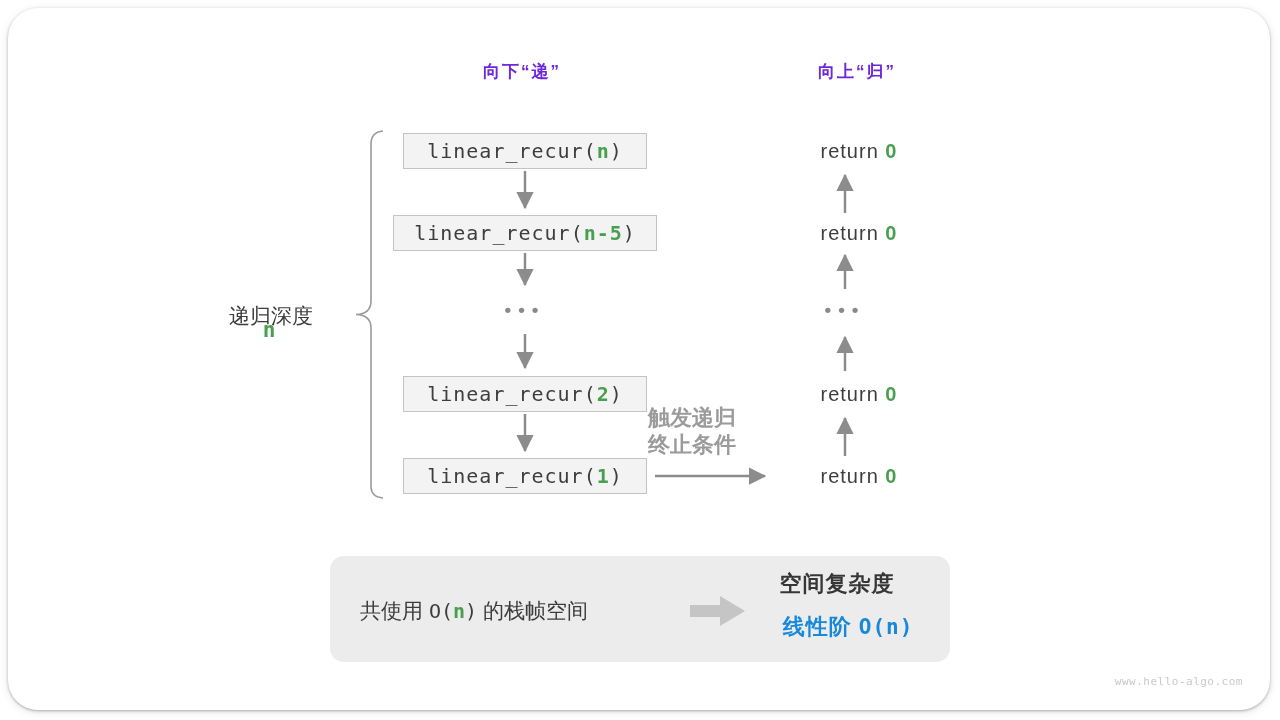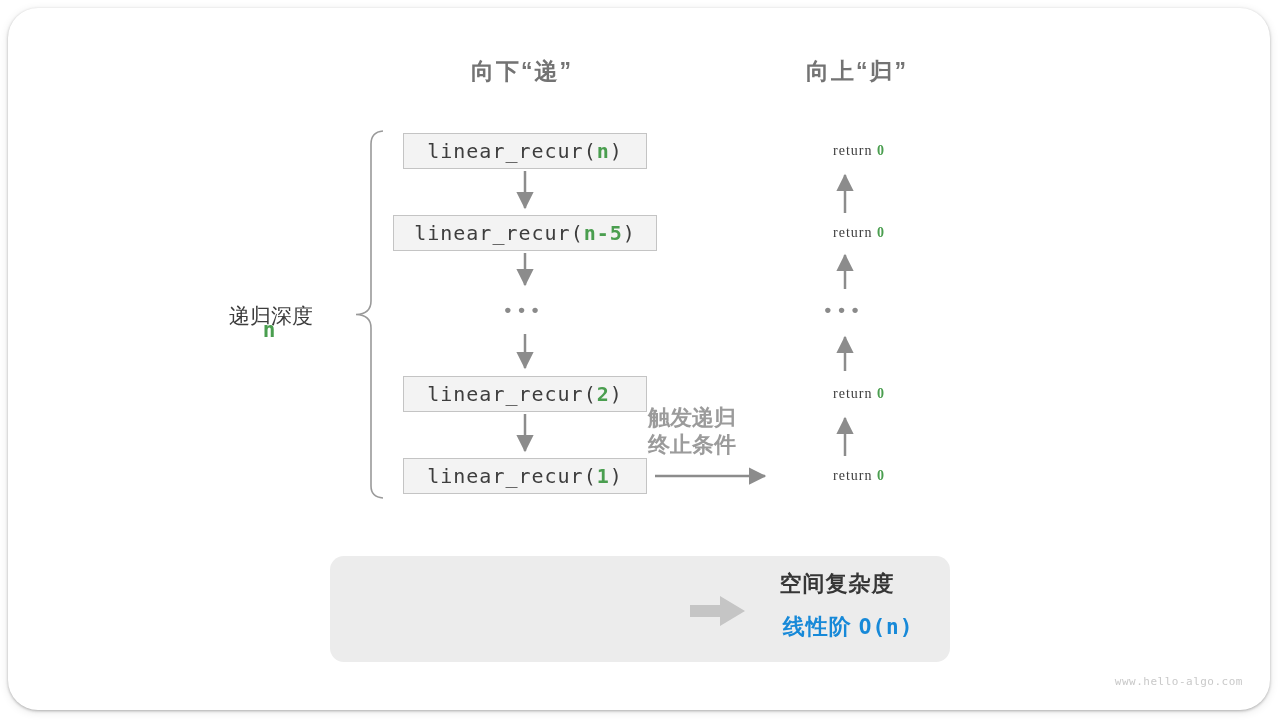--- a/index.html
+++ b/index.html
@@ -9,30 +9,30 @@
     font-family:"Liberation Sans",sans-serif;
   }
   .card{
     position:absolute;left:8px;top:8px;width:1262px;height:702px;
     background:#ffffff;border-radius:30px;
     box-shadow:0 1px 3px rgba(0,0,0,0.28), 0 2px 10px rgba(0,0,0,0.10);
   }
   .center{position:absolute;transform:translate(-50%,-50%);white-space:nowrap;}
   .mono{font-family:"DejaVu Sans Mono","Liberation Mono",monospace;}
   .green{color:#4a9e4f;font-weight:bold;}
-  .heading{font-size:23px;font-weight:bold;color:#737373;letter-spacing:2px;}
+  .heading{font-size:17px;font-weight:bold;color:#6d28d9;letter-spacing:2px;}
   .call-box{
     background:#f3f3f3;border:1.5px solid #c4c4c4;border-radius:0;
     height:34px;display:flex;align-items:center;justify-content:center;
     font-family:"DejaVu Sans Mono","Liberation Mono",monospace;
     font-size:20px;color:#3d3d3d;letter-spacing:1px;
   }
   .return-row{
-    font-family:Liberation Serif, serif;
-    font-size:14px;color:#3d3d3d;letter-spacing:1px;
+    font-family:Liberation Sans, sans-serif;
+    font-size:20px;color:#3d3d3d;letter-spacing:1px;
   }
   .dots{color:#8a8a8a;font-size:19px;font-weight:bold;letter-spacing:7px;}
   .depth-label{font-size:21px;color:#3d3d3d;margin-top:23px;}
   .depth-var{font-size:21px;}
   .trigger{font-size:22px;font-weight:bold;color:#9b9b9b;text-align:center;line-height:27px;}
   .summary-box{
     position:absolute;left:330px;top:556px;width:620px;height:106px;
     background:#ececec;border-radius:14px;
   }
   .summary-left{font-size:21px;color:#3c3c3c;text-align:center;line-height:38px;}
@@ -122,20 +122,23 @@
   <span>return </span><span class="green">0</span>
 </div>
 
 <div class="center trigger" style="left:692px;top:431px">
   <div>触发递归</div>
   <div>终止条件</div>
 </div>
 
 <div class="summary-box"></div>
 <div class="center summary-left" style="left:474px;top:611px">
+  <div>
+    <span>共使用 </span><span class="mono">O(</span><span class="mono green">n</span><span class="mono">)</span><span> 的栈帧空间</span>
+  </div>
 </div>
 
 <svg class="block-arrow" width="56" height="32" viewBox="0 0 56 32">
   <path d="M0,10 L30,10 L30,1 L55,16 L30,31 L30,22 L0,22 Z" fill="#c5c5c5"></path>
 </svg>
 
 <div class="center right-title" style="left:837px;top:584px">空间复杂度</div>
 <div class="center result" style="left:848px;top:627px">
   <span>线性阶 </span><span class="mono">O(n)</span>
 </div>

